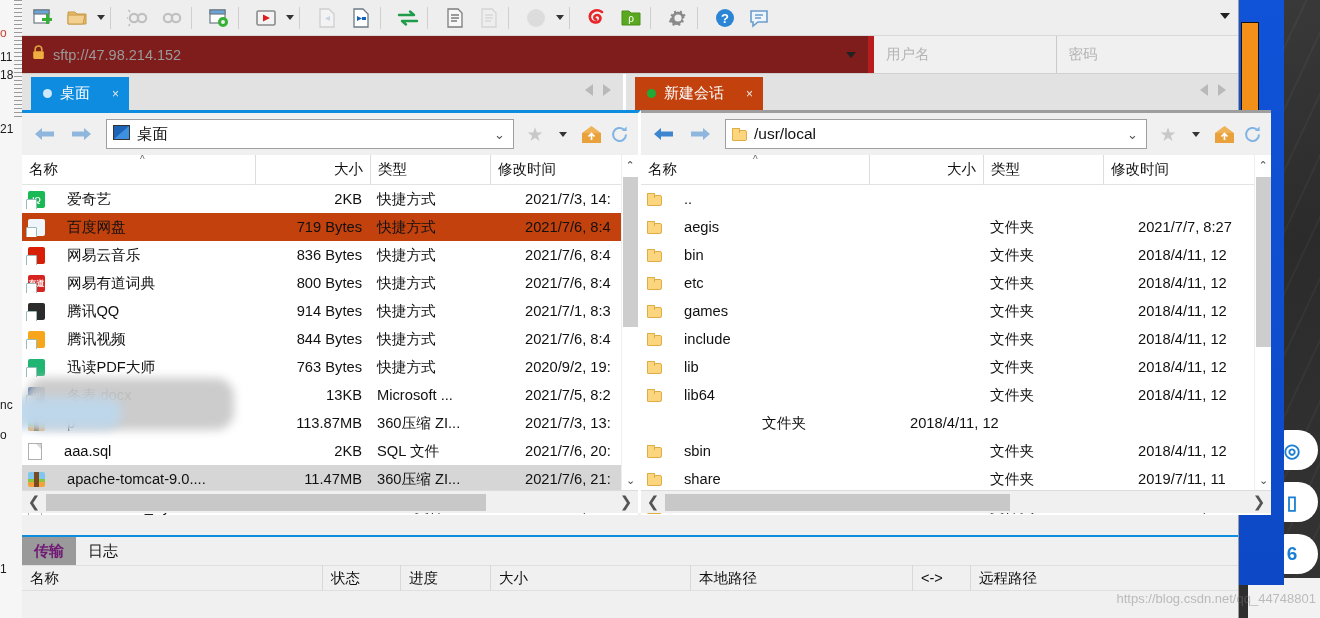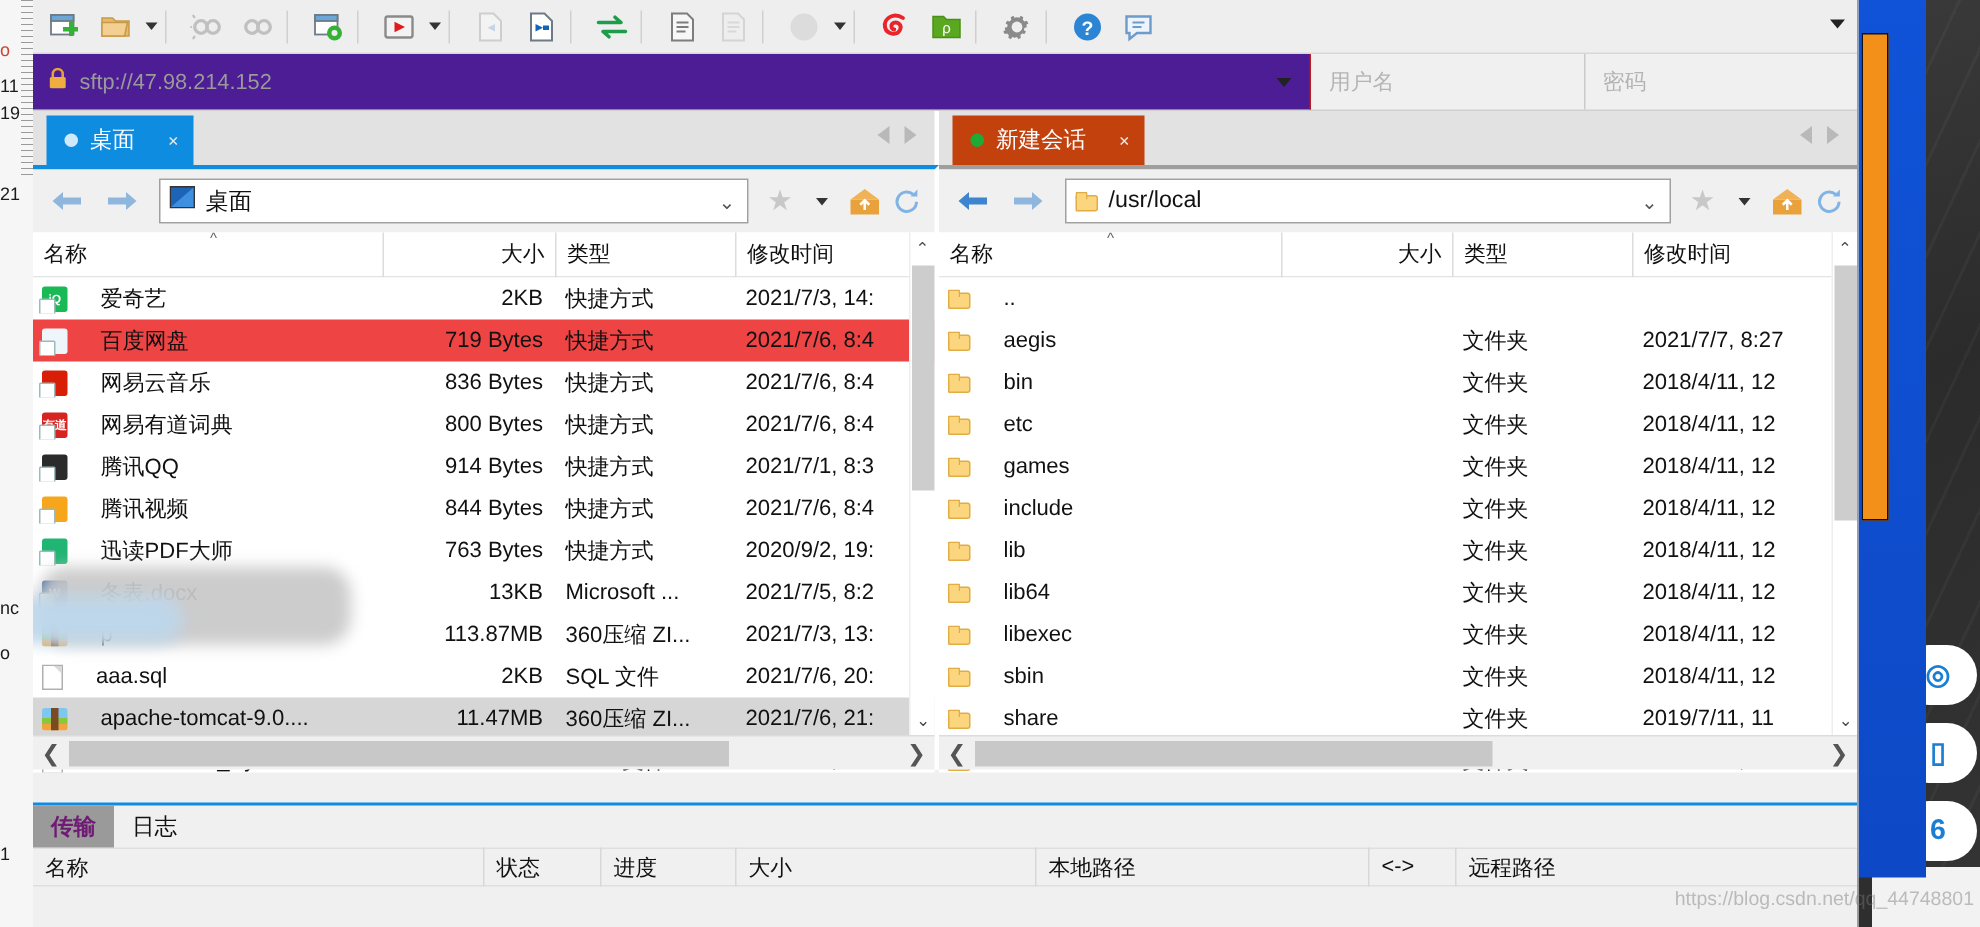--- a/index.html
+++ b/index.html
@@ -78,22 +78,22 @@
     position: absolute; right: 8px; top: 13px;
     width:0;height:0;border-left:5px solid transparent;border-right:5px solid transparent;border-top:6px solid #222;
   }
 
   
   #connbar {
     height: 38px; background: #f0f0f0; display: flex; align-items: stretch;
     border-bottom: 1px solid #d0d0d0;
   }
   #host-box {
-    flex: 0 0 852px; background:#4c1d95; display:flex; align-items:center;
-    border-right: 1px solid #b91c1c; position: relative; padding-left: 10px;
+    flex: 0 0 852px; background:#7f1d1d; display:flex; align-items:center;
+    border-right: 6px solid #b91c1c; position: relative; padding-left: 10px;
   }
   #lock-icon { margin-right: 8px; }
   #host-text { font-size: 14.5px; color: #9a9a9a; }
   #host-caret { position:absolute; right: 12px; top: 16px;
     width:0;height:0;border-left:5px solid transparent;border-right:5px solid transparent;border-top:6px solid #222; }
   .cred-box { flex: 1 1 0; display:flex; align-items:center; padding-left: 12px;
               border-right: 1px solid #cacaca; font-size: 14.5px; color:#b4b4b4; }
   .cred-box:last-child { border-right: none; }
 
   
@@ -140,26 +140,26 @@
     height: 30px; background:#fff; display:flex; align-items:center;
     border-bottom: 1px solid #e3e3e3; position: relative;
   }
   .hcell { font-size: 14.5px; color:#111; padding: 0 7px; height:30px; display:flex; align-items:center; }
   .hcell.bd { border-left: 1px solid #dcdcdc; }
   .sortmark { position:absolute; font-size: 10px; color:#666; top: -1px; }
 
   
   .rows { position: relative; overflow: hidden; background:#fff; }
   .row { height: 28px; display:flex; align-items:center; font-size: 14.7px; color:#111; }
-  .row.sel-blue { background: #ef4444; }
+  .row.sel-blue { background: #c2410c; }
   .row.sel-gray { background: #d6d6d6; }
   .c-name { display:flex; align-items:center; gap: 22px; padding-left: 6px; overflow:hidden; white-space:nowrap; }
   .c-size { text-align: right; padding-right: 8px; white-space:nowrap; }
   .c-type { padding-left: 7px; white-space:nowrap; overflow:hidden; }
-  .c-time { padding-left: 7px; white-space:nowrap; overflow:hidden; }
+  .c-time { padding-left: 7px; white-space:nowrap; overflow:hidden;margin-left:28px; }
 
   
   .L .c-name { width: 233px; } .L .c-size { width: 115px; }
   .L .c-type { width: 120px; } .L .c-time { width: 120px; }
   
   .R .c-name { width: 228px; } .R .c-size { width: 114px; }
   .R .c-type { width: 120px; } .R .c-time { width: 140px; }
 
   
   .blurbox {
@@ -233,21 +233,21 @@
   <div class="desk-circle" style="top:534px;">6</div>
 </div>
 
 <div id="blue-window"></div>
 <div id="orange-panel"></div>
 
 <div id="left-strip">
   <div id="left-ruler"></div>
   <span class="strip-txt" style="top:26px;  color:#c43;">o</span>
   <span class="strip-txt" style="top:50px;">11</span>
-  <span class="strip-txt" style="top:68px;">19</span>
+  <span class="strip-txt" style="top:68px;">18</span>
   <span class="strip-txt" style="top:122px;">21</span>
   <span class="strip-txt" style="top:398px;">nc</span>
   <span class="strip-txt" style="top:428px;">o</span>
   <span class="strip-txt" style="top:562px;">1</span>
 </div>
 
 <div id="app">
 
   <div id="toolbar">
 
@@ -737,24 +737,20 @@
           <div class="row">
             <span class="c-name">
               <span class="folder-ic"></span>
               <span>lib64</span>
             </span>
             <span class="c-size"></span>
             <span class="c-type">文件夹</span>
             <span class="c-time">2018/4/11, 12</span>
           </div>
           <div class="row">
-            <span class="c-name">
-              <span class="folder-ic"></span>
-              <span>libexec</span>
-            </span>
             <span class="c-size"></span>
             <span class="c-type">文件夹</span>
             <span class="c-time">2018/4/11, 12</span>
           </div>
           <div class="row">
             <span class="c-name">
               <span class="folder-ic"></span>
               <span>sbin</span>
             </span>
             <span class="c-size"></span>

